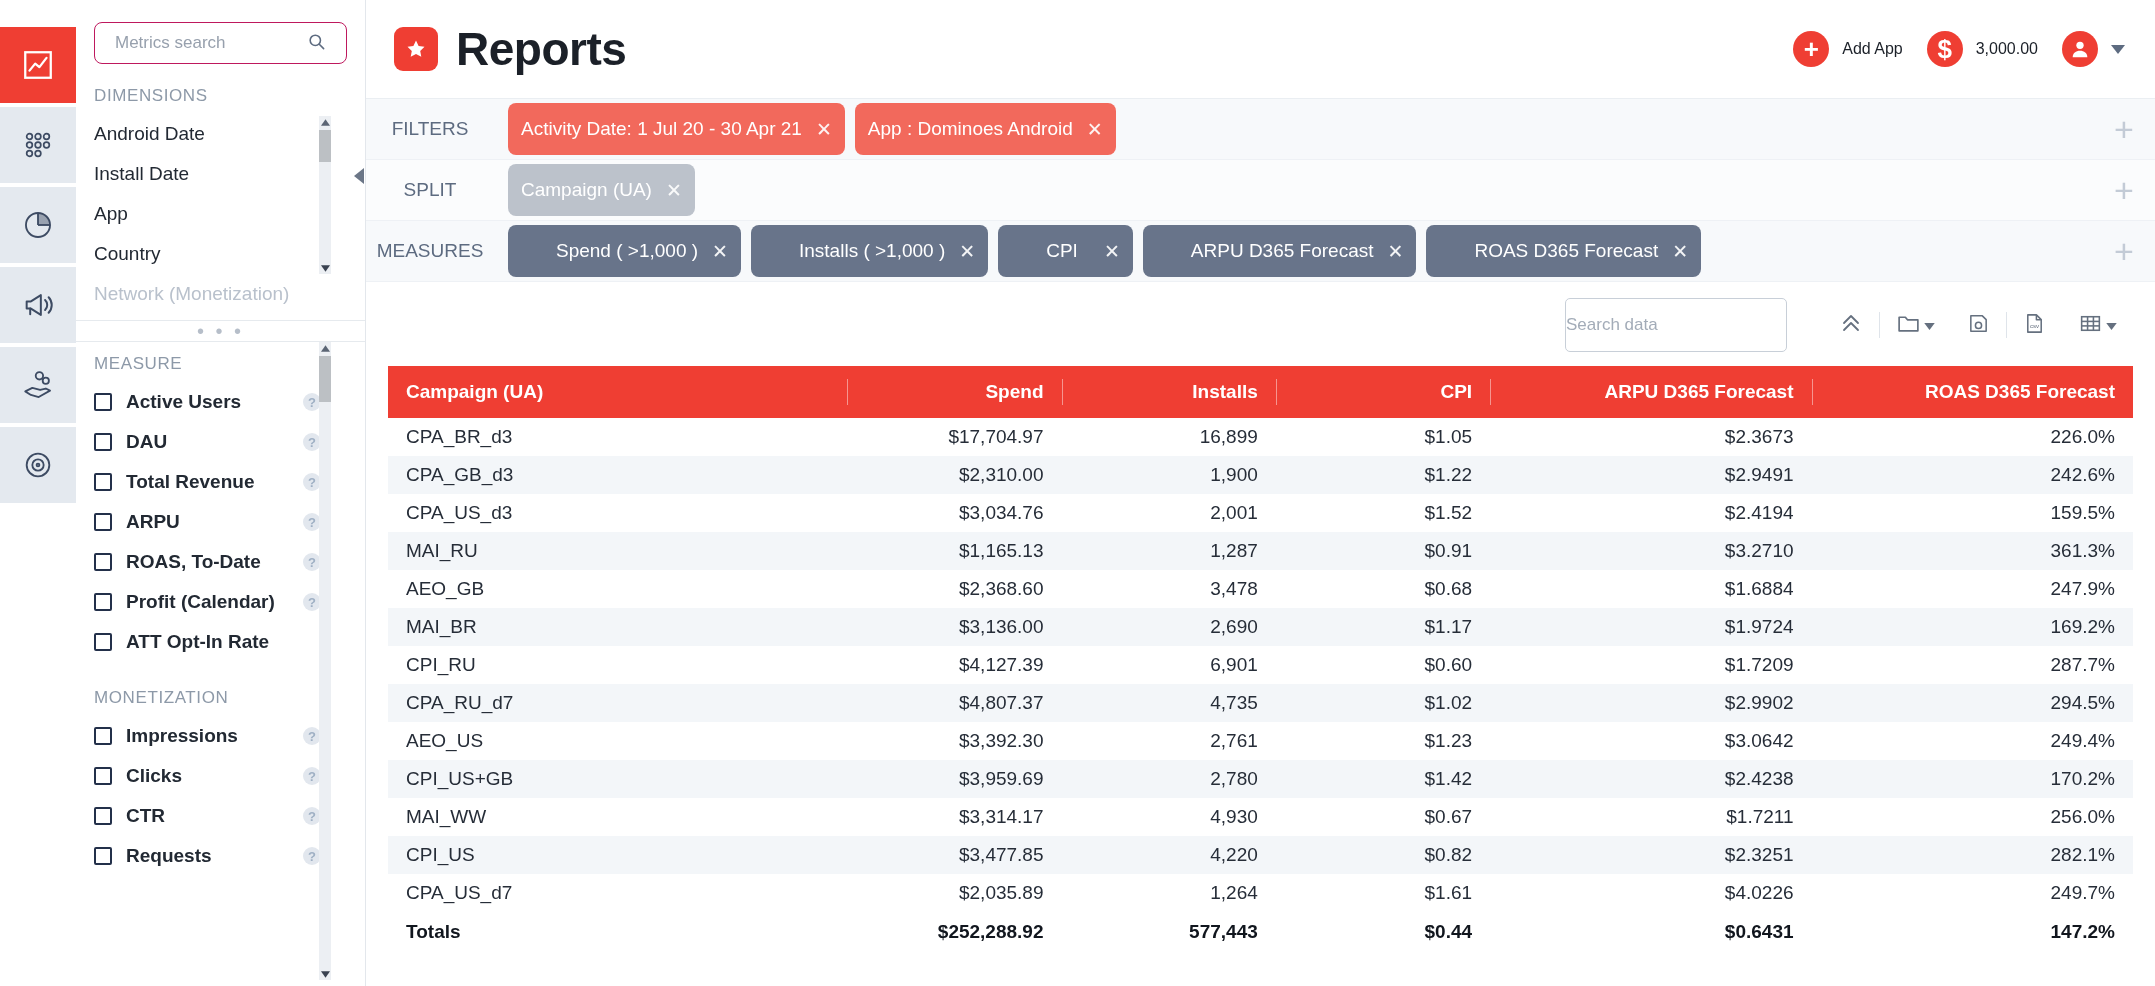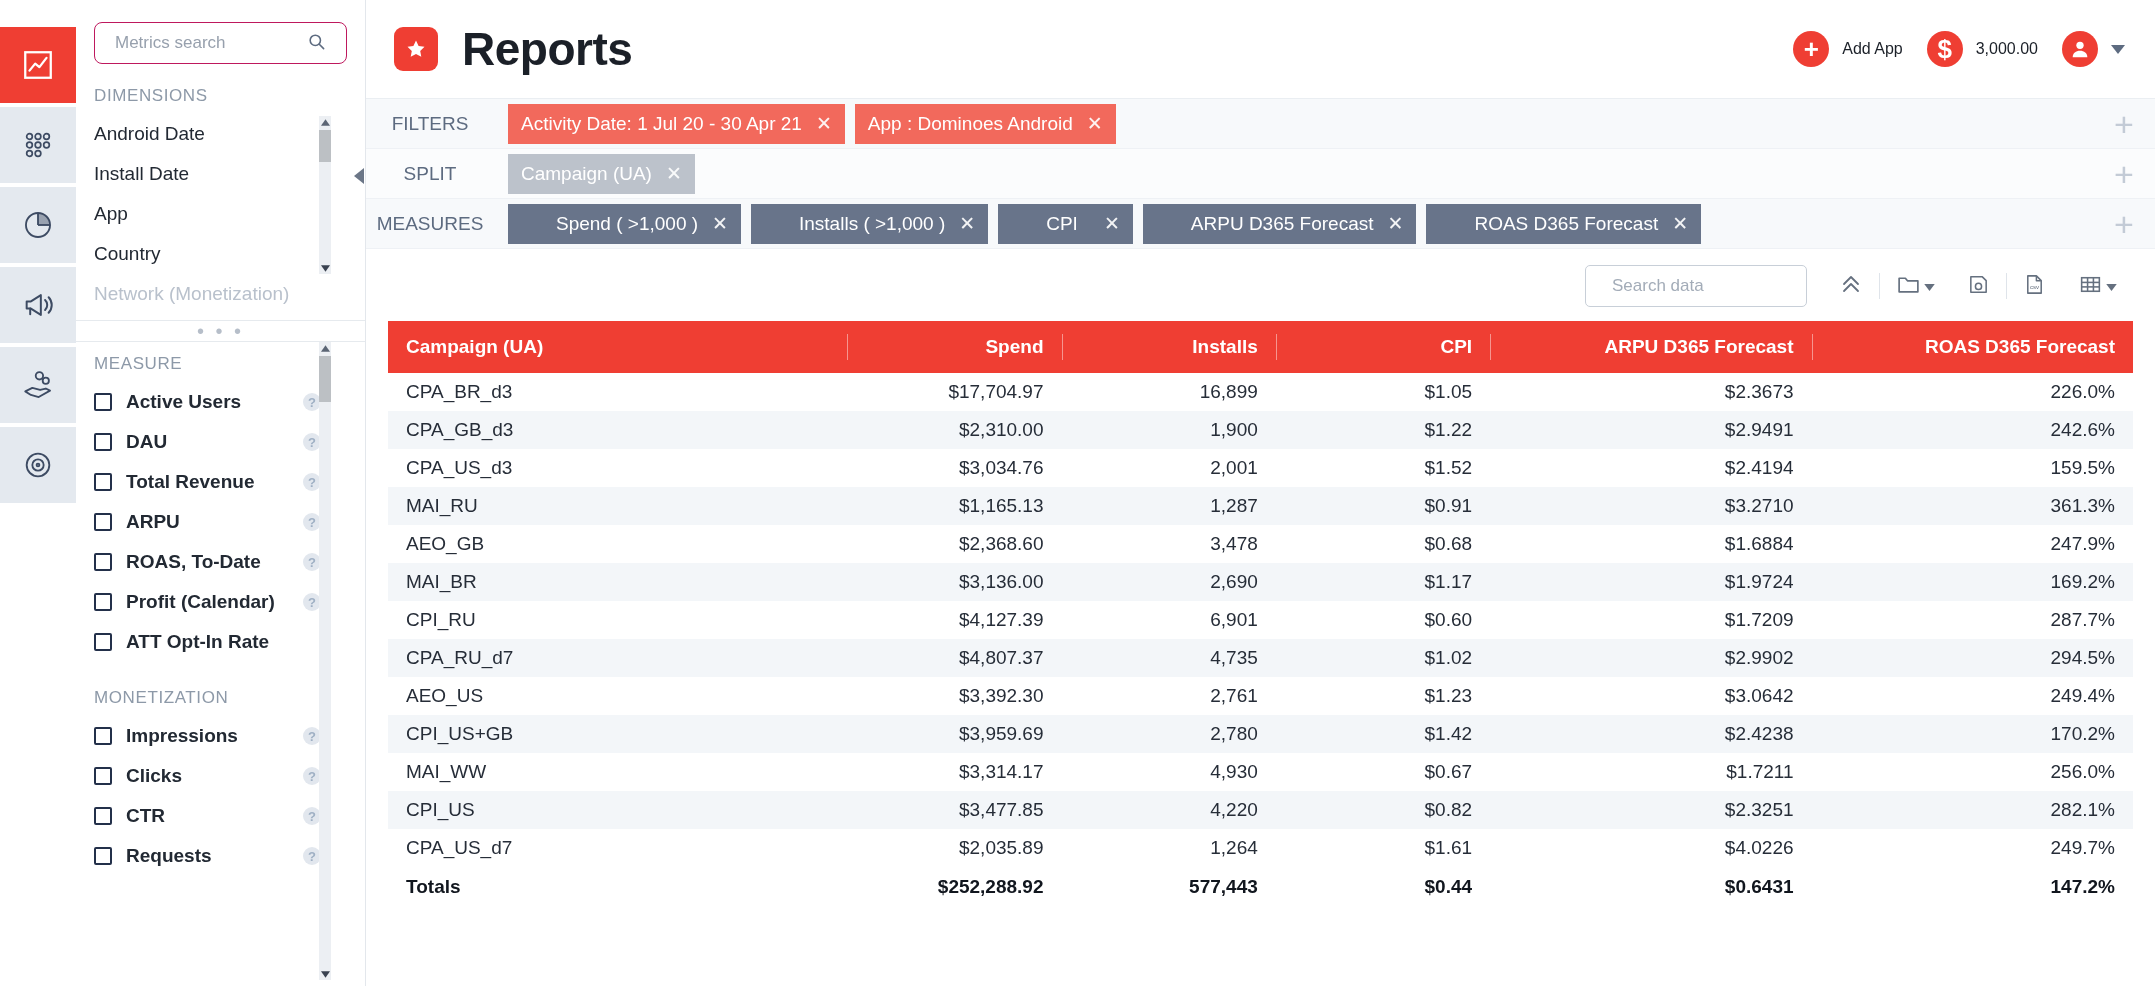--- a/index.html
+++ b/index.html
@@ -125,21 +125,21 @@
 
   
   .main { flex: 1; height: 986px; display: flex; flex-direction: column; min-width: 0; }
 
   .topbar {
     height: 98px; min-height: 98px;
     display: flex; align-items: center;
     padding: 0 30px 0 28px;
     background: #fff;
   }
-  .brand { display: flex; align-items: center; gap: 24px; }
+  .brand { display: flex; align-items: center; gap: 18px; }
   .brand-badge {
     width: 44px; height: 44px; border-radius: 9px;
     background: #ef3e33;
     display: flex; align-items: center; justify-content: center;
     color: #fff;
   }
   .brand-title {
     font-size: 46px; font-weight: 700; color: #1b2028;
     letter-spacing: -.5px;
   }
@@ -164,22 +164,22 @@
   }
   .qrow:nth-child(2) { background: #fbfcfd; }
   .qrow-label {
     width: 142px; min-width: 142px;
     text-align: center; padding-right: 14px;
     font-size: 19px; color: #5d6b80;
   }
   .chips { display: flex; align-items: center; gap: 10px; flex-wrap: wrap; flex: 1; }
   .chip {
     display: inline-flex; align-items: center; gap: 14px;
-    height: 40px; padding: 0 13px;
-    border-radius: 0;
+    height: 52px; padding: 0 13px;
+    border-radius: 8px;
     font-size: 19px; color: #ffffff;
     cursor: pointer; white-space: nowrap;
   }
   .chip.filter { background: #f2695c; }
   .chip.split { background: #bcc2cb; color: #ffffff; }
   .chip.measure { background: #68748a; padding-left: 48px; }
   .chip .x { font-size: 19px; opacity: .92; font-weight: 400; }
   .plus-cell {
     width: 62px; min-width: 62px;
     display: flex; align-items: center; justify-content: center;
@@ -187,24 +187,24 @@
     cursor: pointer; line-height: 1;
     align-self: stretch;
   }
 
   
   .tbar {
     display: flex; align-items: center; justify-content: flex-end;
     gap: 0; padding: 16px 22px 14px 0; background: #fff;
   }
   .data-search {
-    width: 222px; height: 42px;
+    width: 222px; height: 54px;
     border: 1px solid #c8cfd8; border-radius: 5px;
-    display: flex; align-items: center; padding: 0 26px;
-    margin-right: 16px;
+    display: flex; align-items: center; padding: 0 0;
+    margin-right: 36px;
   }
   .data-search input {
     border: 0; outline: 0; width: 100%;
     font-size: 17px; color: #4c5566; background: transparent;
     font-family: "Liberation Sans", sans-serif;
   }
   .data-search input::placeholder { color: #a3acb8; }
   .tbtn {
     display: flex; align-items: center; gap: 3px;
     padding: 0 16px; color: #65707f; cursor: pointer;

